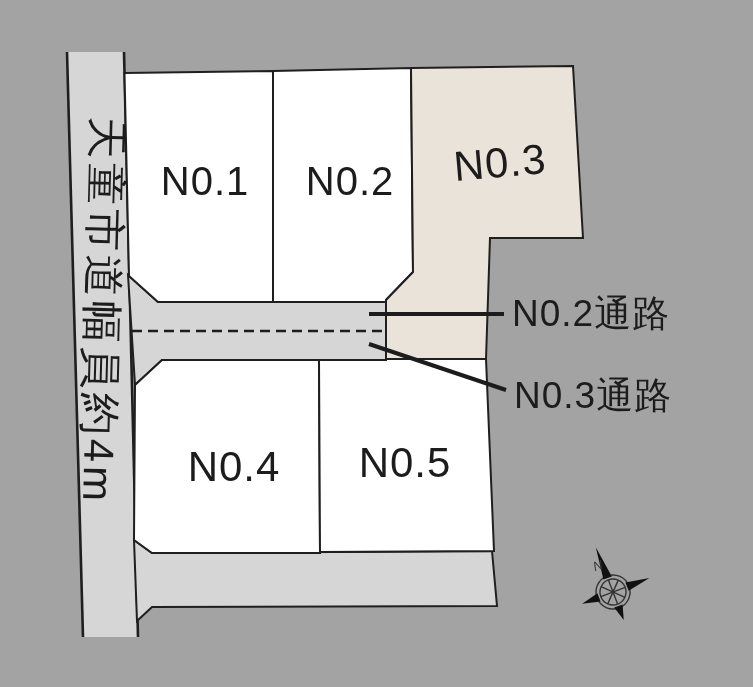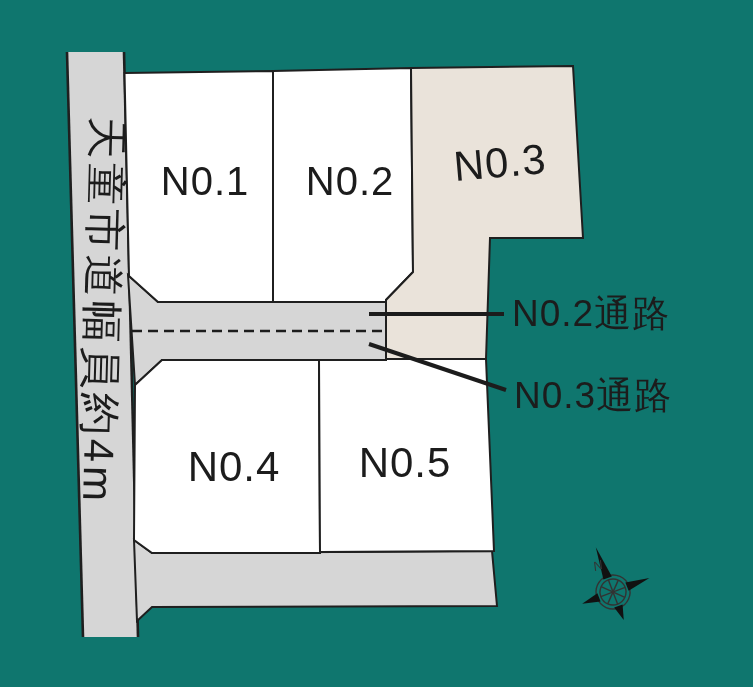--- a/index.html
+++ b/index.html
@@ -1,16 +1,16 @@
 <!DOCTYPE html>
 <html><head>
 <meta charset="utf-8">
 <style>
   html,body{margin:0;padding:0;background:#ffffff;}
-  .canvas{position:relative;width:753px;height:687px;background:#0f766e;overflow:hidden;}
+  .canvas{position:relative;width:753px;height:687px;background:#a3a3a3;overflow:hidden;}
   svg{display:block;}
   text{font-family:"Liberation Sans","DejaVu Sans",sans-serif;fill:#1c1c1c;}
   .lot-label{font-size:40px;letter-spacing:1px;}
   .lot-label-big{font-size:42px;letter-spacing:1px;}
   .callout-label{font-size:37px;letter-spacing:1px;}
   .road-label{font-size:42px;letter-spacing:4px;}
   .compass-n{font-size:13px;font-style:italic;fill:#333;}
   .boundary{stroke:#1f1f1f;stroke-width:2;stroke-linejoin:miter;}
   .road-edge{stroke:#1f1f1f;stroke-width:2.6;fill:none;}
   .leader{stroke:#1c1c1c;stroke-width:4;fill:none;}

